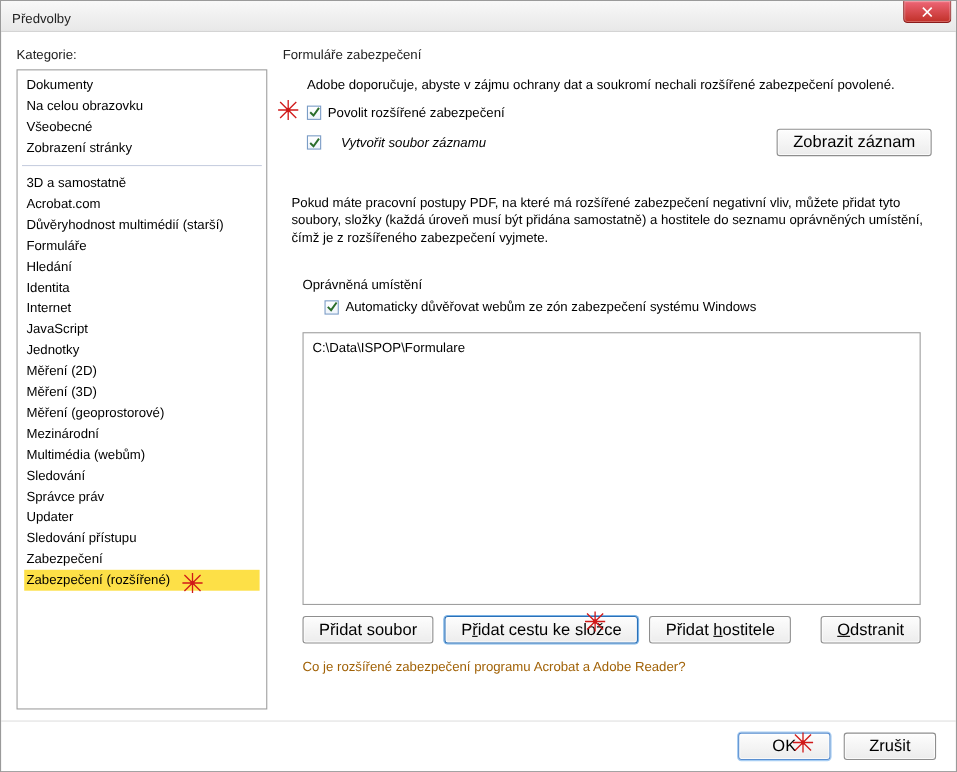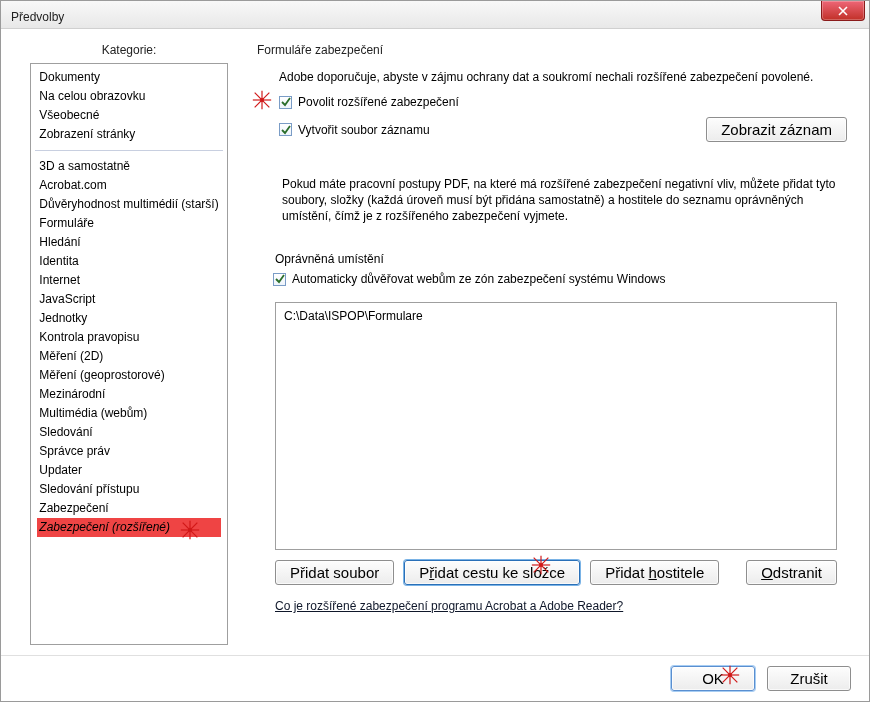--- a/index.html
+++ b/index.html
@@ -38,39 +38,38 @@
   }
   .close-btn svg { width: 10px; height: 10px; }
 
   .content {
     display: flex;
     padding: 14px 14px 10px 14px;
     gap: 14px;
     height: calc(100% - 28px - 46px);
   }
 
-  .left-col { width: 228px; display: flex; flex-direction: column; align-items: center; }
+  .left-col { width: 228px; display: flex; flex-direction: column; }
   .left-label { margin-bottom: 6px; color: #222; }
   .cat-list {
     border: 1px solid #9f9f9f;
     background: #fff;
     flex: 1;
     overflow: auto;
     padding: 4px 0 4px 0;
   }
   .cat-group { padding: 0 6px; }
   .cat-item {
     padding: 1px 2px;
     line-height: 17px;
     cursor: default;
     white-space: nowrap;
   }
   .cat-item.selected {
-    background: #ef4444;
-    font-style: italic;
+    background: #fde047;
   }
   .cat-sep {
     border: none;
     border-top: 1px solid #c8cfe0;
     margin: 6px 4px;
   }
 
   .right-col { flex: 1; display: flex; flex-direction: column; position: relative; }
   .section-title { color: #222; margin-bottom: 8px; }
   .desc { margin: 4px 0 10px 22px; line-height: 16px; max-width: 560px; }
@@ -117,21 +116,21 @@
     background: #fff;
     height: 248px;
     padding: 6px 8px;
     overflow: auto;
   }
   .btn-row {
     display:flex; gap:10px; margin: 0 18px 14px 18px; align-items:center;
   }
   .btn-row .spacer { flex:1; }
 
-  .link { color: #0f172a; text-decoration: underline; cursor: pointer; margin-left: 18px; }
+  .link { color: #a16207; cursor: pointer; margin-left: 18px; }
 
   .footer {
     height: 46px;
     border-top: 1px solid #e0e0e0;
     display:flex; justify-content:flex-end; align-items:center;
     gap: 12px;
     padding: 0 18px;
     background:#fbfbfb00;
   }
 
@@ -183,22 +182,22 @@
         </div>
       <div class="cat-item">3D a samostatně</div>
           <div class="cat-item">Acrobat.com</div>
           <div class="cat-item">Důvěryhodnost multimédií (starší)</div>
           <div class="cat-item">Formuláře</div>
           <div class="cat-item">Hledání</div>
           <div class="cat-item">Identita</div>
           <div class="cat-item">Internet</div>
           <div class="cat-item">JavaScript</div>
           <div class="cat-item">Jednotky</div>
-          <div class="cat-item">Kontrola pravopisu</div>
           <div class="cat-item">Měření (2D)</div>
+          <div class="cat-item">Měření (3D)</div>
           <div class="cat-item">Měření (geoprostorové)</div>
           <div class="cat-item">Mezinárodní</div>
           <div class="cat-item">Multimédia (webům)</div>
           <div class="cat-item">Sledování</div>
           <div class="cat-item">Správce práv</div>
           <div class="cat-item">Updater</div>
           <div class="cat-item">Sledování přístupu</div>
           <div class="cat-item">Zabezpečení</div>
           <div class="cat-item selected">Zabezpečení (rozšířené)</div>
         </div>
@@ -225,36 +224,36 @@
       </div>
       <span class="cb">
         <svg viewBox="0 0 10 10">
             <path d="M1 5 L4 8 L9 1" stroke="#2b6e2b" stroke-width="1.8" fill="none"></path>
           </svg>
       </span>
       <span>Povolit rozšířené zabezpečení</span>
     </div>
 
     <div class="row-inline" style="margin-bottom: 6px;">
-      <div style="display:flex;align-items:center;gap:6px;">
+      <div style="display:flex;align-items:center;gap:18px;font-style:italic;">
         <span class="cb">
           <svg viewBox="0 0 10 10">
               <path d="M1 5 L4 8 L9 1" stroke="#2b6e2b" stroke-width="1.8" fill="none"></path>
             </svg>
         </span>
         <span>Vytvořit soubor záznamu</span>
       </div>
       <button class="btn">Zobrazit záznam</button>
     </div>
 
-    <div class="desc" style="margin-top:28px;margin-left:25px;max-width:580px;">Pokud máte pracovní postupy PDF, na které má rozšířené zabezpečení negativní vliv, můžete přidat tyto soubory, složky (každá úroveň musí být přidána samostatně) a hostitele do seznamu oprávněných umístění, čímž je z rozšířeného zabezpečení vyjmete.</div>
+    <div class="desc" style="margin-top:28px;margin-left:8px;max-width:580px;">Pokud máte pracovní postupy PDF, na které má rozšířené zabezpečení negativní vliv, můžete přidat tyto soubory, složky (každá úroveň musí být přidána samostatně) a hostitele do seznamu oprávněných umístění, čímž je z rozšířeného zabezpečení vyjmete.</div>
 
     <div class="group-title">Oprávněná umístění</div>
 
-    <div class="checkbox-row" style="margin-left:16px;">
+    <div class="checkbox-row" style="margin-left:38px;">
       <span class="cb">
         <svg viewBox="0 0 10 10">
             <path d="M1 5 L4 8 L9 1" stroke="#2b6e2b" stroke-width="1.8" fill="none"></path>
           </svg>
       </span>
       <span>Automaticky důvěřovat webům ze zón zabezpečení systému Windows</span>
     </div>
 
     <div class="listbox">
       <div>C:\Data\ISPOP\Formulare</div>

